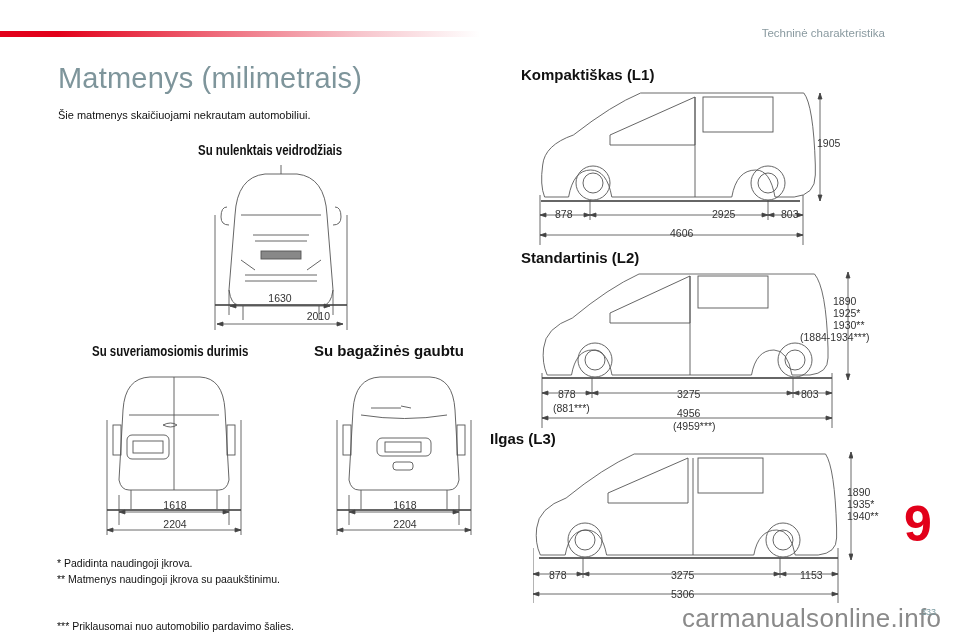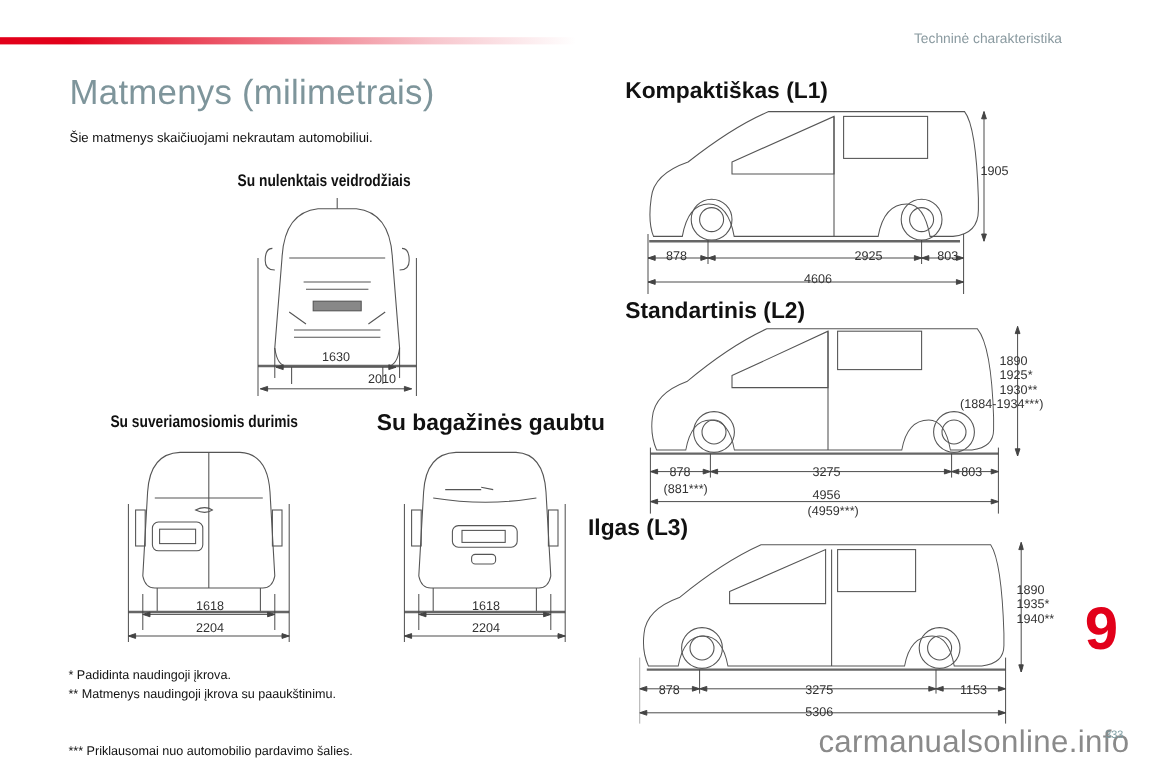--- a/index.html
+++ b/index.html
@@ -5,21 +5,21 @@
   html, body { margin:0; padding:0; }
   body { width:960px; height:640px; background:#fff; position:relative; overflow:hidden;
          font-family:"Liberation Sans", sans-serif; color:#111; }
   .abs { position:absolute; }
   .topbar { left:0; top:31px; width:480px; height:6px;
             background:linear-gradient(to right,#e2001a 0%,#e2001a 12%,#ee6a7a 45%,#f7c5cc 75%,rgba(255,255,255,0) 100%); }
   .section-title { right:75px; top:27px; font-size:11.5px; color:#8a9aa0; }
   .page-title { left:58px; top:62px; font-size:29px; color:#7e959b; font-weight:normal; letter-spacing:0.2px; }
   .subtitle { left:58px; top:109px; font-size:11px; color:#111; }
   .cond { font-family:"Liberation Sans Narrow","Liberation Sans", sans-serif; font-weight:bold; font-size:14px; transform:scaleX(0.82); transform-origin:left top; white-space:nowrap; }
-  .h-bold { font-weight:bold; font-size:19px; white-space:nowrap; }
+  .h-bold { font-weight:bold; font-size:15px; white-space:nowrap; }
   .footnote { left:57px; font-size:10.5px; color:#111; white-space:nowrap; }
   .chapter { left:904px; top:495px; font-size:50px; font-weight:bold; color:#e2001a; }
   .pageno { left:921px; top:607px; font-size:9px; color:#7a9aa0; }
   .watermark { left:682px; top:603px; font-size:26px; color:#8a8a8a; letter-spacing:0.3px; }
 </style>
 </head>
 <body>
 
 <div class="abs topbar"></div>
 <div class="abs section-title">Techninė charakteristika</div>

